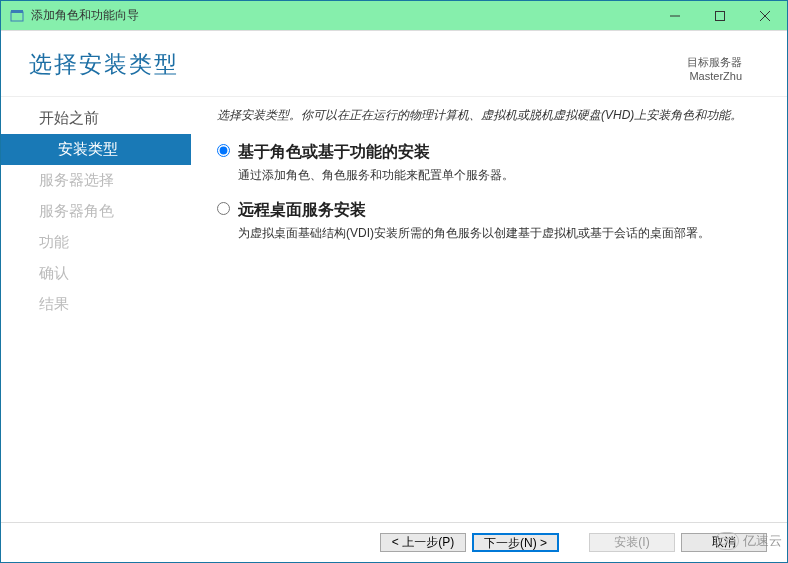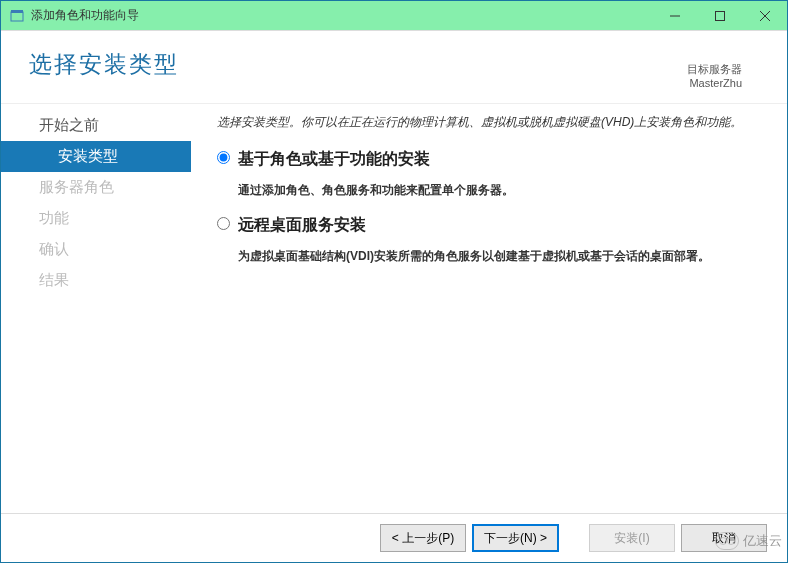--- a/index.html
+++ b/index.html
@@ -61,21 +61,21 @@
       font-size: 23px;
       font-weight: 300;
       color: #1d6fa5;
       letter-spacing: 2px;
       flex: 1;
     }
     .header-right {
       text-align: right;
       font-size: 11px;
       color: #555;
-      margin-top: 13px;
+      margin-top: 6px;
     }
     .content {
       flex: 1;
       display: flex;
       background: #fff;
       border-top: 1px solid #eee;
       margin-top: 6px;
     }
     .sidebar {
       width: 190px;
@@ -115,34 +115,33 @@
       height: 13px;
     }
     .radio-title {
       font-weight: bold;
       font-size: 16px;
       color: #222;
     }
     .radio-desc {
       font-size: 12px;
       color: #333;
-      margin-top: 12px;
-      font-weight: bold;
+      margin-top: 4px;
     }
     .footer {
       border-top: 1px solid #ddd;
       padding: 10px 20px;
       display: flex;
       justify-content: flex-end;
       gap: 6px;
       background: #fff;
     }
     .btn {
       min-width: 86px;
-      height: 28px;
+      height: 19px;
       font-size: 12px;
       background: #e9e9e9;
       border: 1px solid #a7a7a7;
       cursor: pointer;
       padding: 0 10px;
     }
     .btn.default {
       border: 2px solid #0078d7;
     }
     .btn:disabled {
@@ -213,20 +212,21 @@
     <div class="header-right">
       <div>目标服务器</div>
       <div>MasterZhu</div>
     </div>
   </div>
 
   <div class="content">
     <div class="sidebar">
       <div class="nav-item prev">开始之前</div>
       <div class="nav-item active">安装类型</div>
+      <div class="nav-item inactive">服务器选择</div>
       <div class="nav-item inactive">服务器角色</div>
       <div class="nav-item inactive">功能</div>
       <div class="nav-item inactive">确认</div>
       <div class="nav-item inactive">结果</div>
     </div>
 
     <div class="main">
       <div class="instruction">选择安装类型。你可以在正在运行的物理计算机、虚拟机或脱机虚拟硬盘(VHD)上安装角色和功能。</div>
 
       <div class="radio-row">

